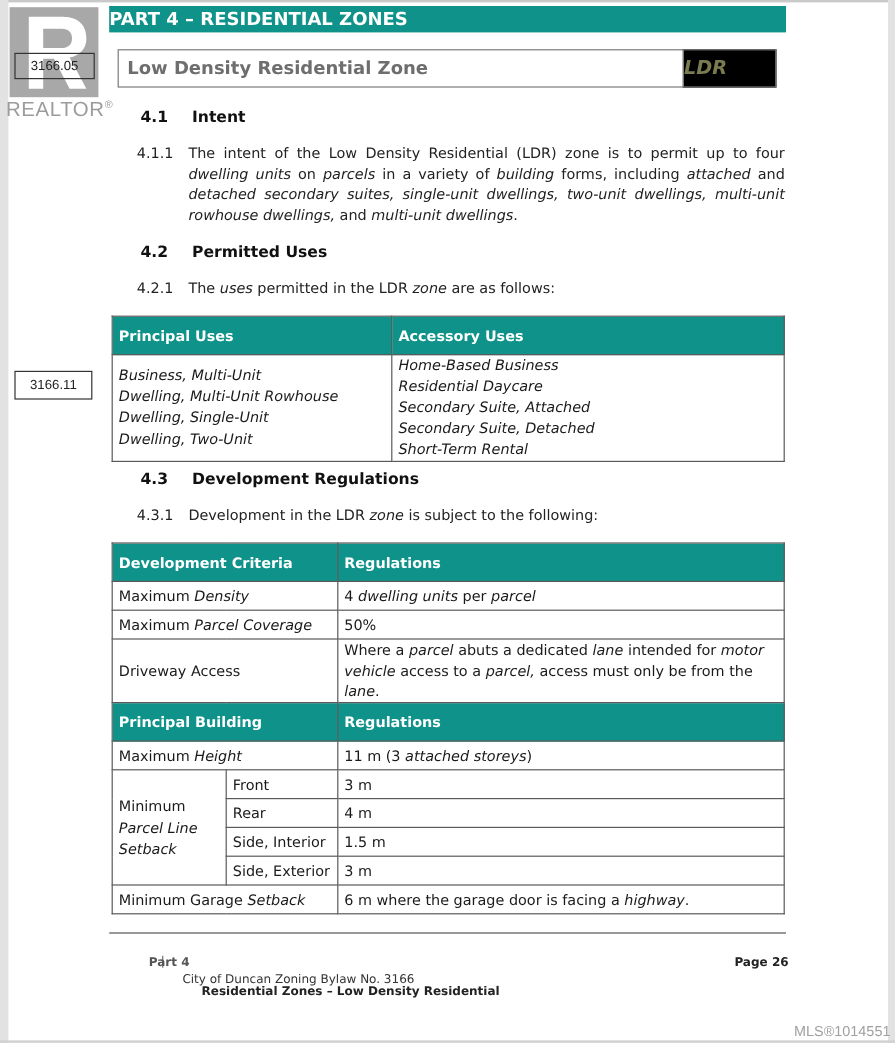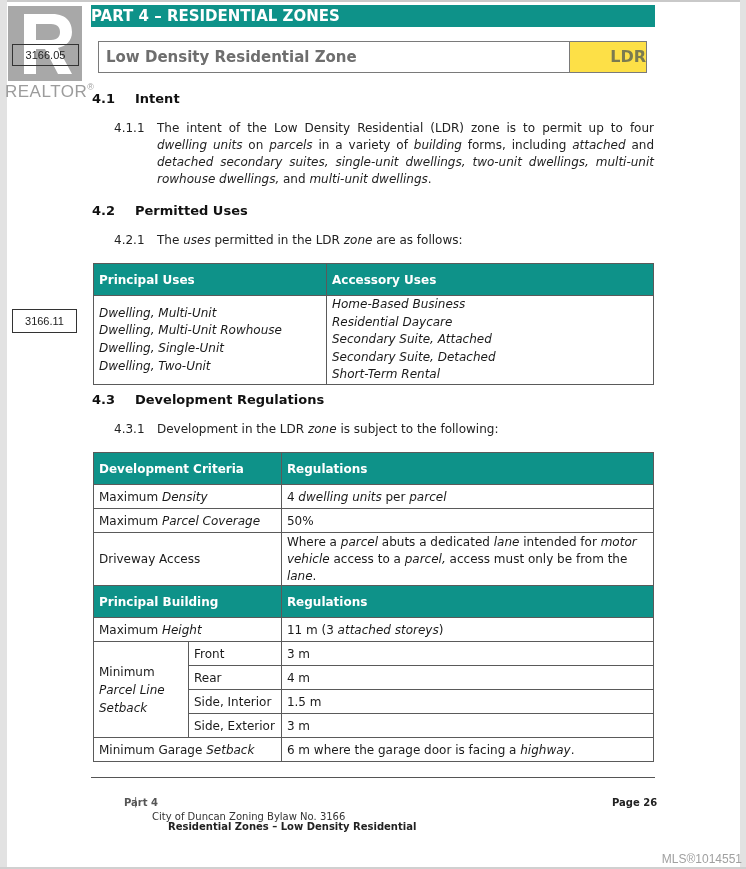--- a/index.html
+++ b/index.html
@@ -33,27 +33,27 @@
     position: absolute; left: 91px; top: 5px; width: 564px; height: 22px;
     background: #0e9289; color: #ffffff; font-weight: bold; font-size: 15px;
     text-align: left; line-height: 22px;
   }
   .zone-box {
     position: absolute; left: 98px; top: 41px; width: 549px; height: 32px;
     border: 1px solid #7a7a7a; box-sizing: border-box; background: #fff;
   }
   .zone-title { position: absolute; left: 7px; top: 0; line-height: 30px; font-size: 15px; font-weight: bold; color: #6e6e6e; }
   .zone-code {
-    position: absolute; right: -1px; top: -1px; width: 78px; height: 32px; background: #fde047;
+    position: absolute; right: -1px; top: -1px; width: 78px; height: 32px; background: #000000;
     border: 1px solid #7a7a7a; box-sizing: border-box;
-    font-weight: bold; color: #7b7b50; font-size: 16px; text-align: right; line-height: 30px;
+    font-weight: bold; color: #7b7b50; font-size: 16px; text-align: left; line-height: 30px; font-style: italic;
   }
 
   .sec-head { position: absolute; left: 92px; font-weight: bold; font-size: 13px; color: #111; }
-  .sec-head .num { display: inline-block; width: 43px; }
+  .sec-head .num { display: inline-block; width: 43px; margin-left: 25px; }
   .para { position: absolute; font-size: 12px; color: #222; line-height: 17px; }
   .para .pnum { position: absolute; left: 0; top: 0; }
   .para .ptext { position: absolute; left: 43px; top: 0; text-align: justify; text-align-last: left; }
   .para .ptext.single { white-space: nowrap; }
 
   table.grid { position: absolute; border-collapse: collapse; font-size: 12px; color: #1a1a1a; }
   table.grid th {
     background: #0e9289; color: #fff; text-align: left; font-weight: bold;
     padding: 4px 5px; height: 23px; border: 1px solid #5a5a5a; font-size: 12px;
   }
@@ -119,21 +119,21 @@
 
 <table class="grid uses-table">
   <tbody>
       <tr>
     <th style="width:222px;">Principal Uses</th>
     <th>Accessory Uses</th>
   </tr>
   <tr>
     <td>
       <ul class="uses-list">
-            <li>Dwelling, Multi-Unit</li>
+            <li>Business, Multi-Unit</li>
             <li>Dwelling, Multi-Unit Rowhouse</li>
             <li>Dwelling, Single-Unit</li>
             <li>Dwelling, Two-Unit</li>
           </ul>
     </td>
     <td>
       <ul class="uses-list">
             <li>Home-Based Business</li>
             <li>Residential Daycare</li>
             <li>Secondary Suite, Attached</li>

